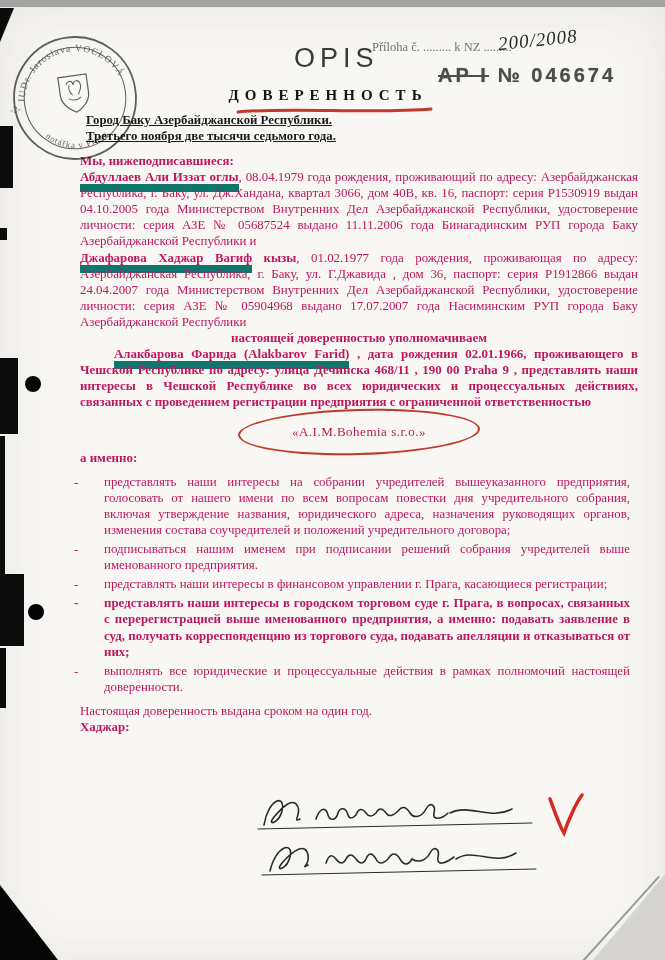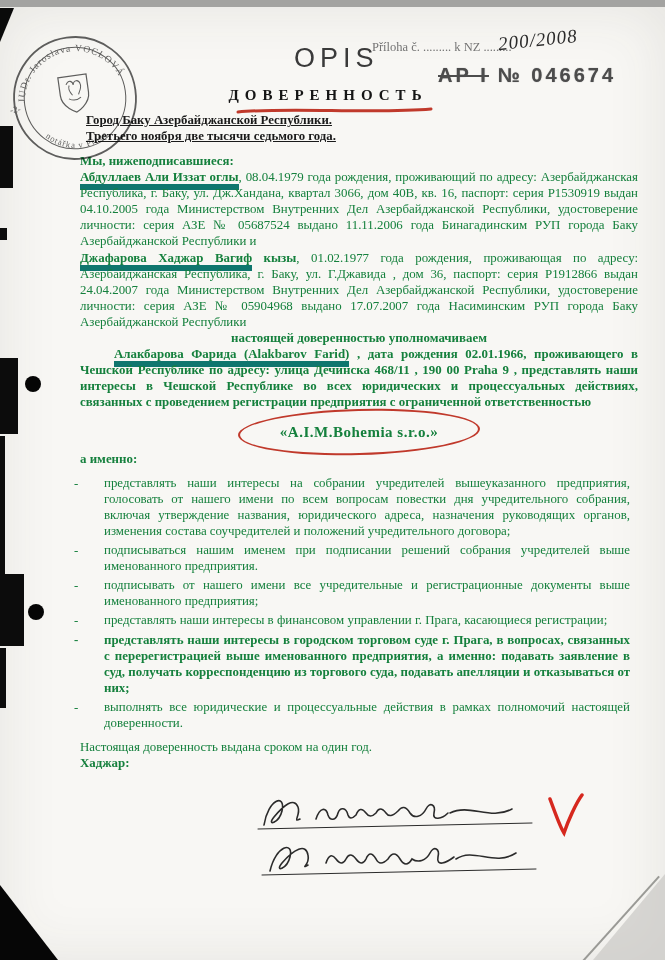--- a/index.html
+++ b/index.html
@@ -17,29 +17,29 @@
         font-weight:700;font-size:20px;letter-spacing:3px;color:#4c4c4c;text-shadow:0 0 1px #888;}
   .serial .strike{text-decoration:line-through;}
   
   .title{position:absolute;left:0;right:9px;top:80px;text-align:center;font-weight:700;
         font-size:15px;letter-spacing:6px;color:#151515;}
   .title-underline{position:absolute;left:236px;top:99px;}
   .cityblock{position:absolute;left:86px;top:105px;font-weight:700;font-size:12.8px;
         line-height:16px;color:#1a1a1a;text-decoration:underline;}
   
   .content{position:absolute;left:80px;right:27px;top:146px;font-size:12.9px;
-        line-height:16.1px;color:#15803d;text-align:justify;}
+        line-height:16.1px;color:#be185d;text-align:justify;}
   .content p{margin:0;}
   .b{font-weight:700;}
-  .ru{border-bottom:6px solid #0f766e;}
+  .ru{border-bottom:8px solid #0f766e;}
   .we{margin:0 0 2px 0;font-weight:700;text-align:left;}
   .auth{text-align:center;font-weight:700;margin:10px 0 9px;}
   .p3{text-indent:34px;font-weight:700;}
   .company-wrap{position:relative;text-align:center;margin:13px 0 10px;}
-  .company{font-weight:700;font-size:15px;letter-spacing:.5px;position:relative;z-index:2;}
+  .company{font-weight:400;font-size:13px;letter-spacing:.5px;position:relative;z-index:2;}
   .red-ellipse{position:absolute;left:50%;top:50%;width:238px;height:42px;
         transform:translate(-50%,-50%) rotate(-1.5deg);border:2.5px solid #c0392b;
         border-radius:50%;z-index:1;}
   .namely{margin:0 0 4px 16px;font-weight:700;text-align:left;}
   ul.blist{margin:8px;padding:0;}
   ul.blist li{list-style:none;position:relative;padding-left:16px;margin:0 0 3px 0;}
   ul.blist li::before{content:"-";position:absolute;left:-14px;top:0;}
   ul.blist li.bold{font-weight:700;}
   .validity{margin:9px 0 0 16px;text-align:left;}
   .sign-label{margin:24px 0 0 16px;font-weight:700;text-align:left;}
@@ -97,21 +97,20 @@
       <div class="company-wrap">
         <div class="red-ellipse"></div>
         <span class="company">«A.I.M.Bohemia s.r.o.»</span>
       </div>
 
       <p class="namely">а именно:</p>
 
       <ul class="blist">
         <li><span>представлять наши интересы на собрании учредителей вышеуказанного предприятия, голосовать от нашего имени по всем вопросам повестки дня учредительного собрания, включая утверждение названия, юридического адреса, назначения руководящих органов, изменения состава соучредителей и положений учредительного договора;</span></li>
         <li><span>подписываться нашим именем при подписании решений собрания учредителей выше именованного предприятия.</span></li>
-        <li><span>подписывать от нашего имени все учредительные и регистрационные документы выше именованного предприятия;</span></li>
         <li><span>представлять наши интересы в финансовом управлении г. Прага, касающиеся регистрации;</span></li>
         <li class="bold"><span>представлять наши интересы в городском торговом суде г. Прага, в вопросах, связанных с перерегистрацией выше именованного предприятия, а именно: подавать заявление в суд, получать корреспонденцию из торгового суда, подавать апелляции и отказываться от них;</span></li>
         <li><span>выполнять все юридические и процессуальные действия в рамках полномочий настоящей доверенности.</span></li>
       </ul>
 
       <p class="validity">Настоящая доверенность выдана сроком на один год.</p>
       <p class="sign-label">Хаджар:</p>
     </div>
 
     <svg class="stamp" viewBox="0 0 132 132">

